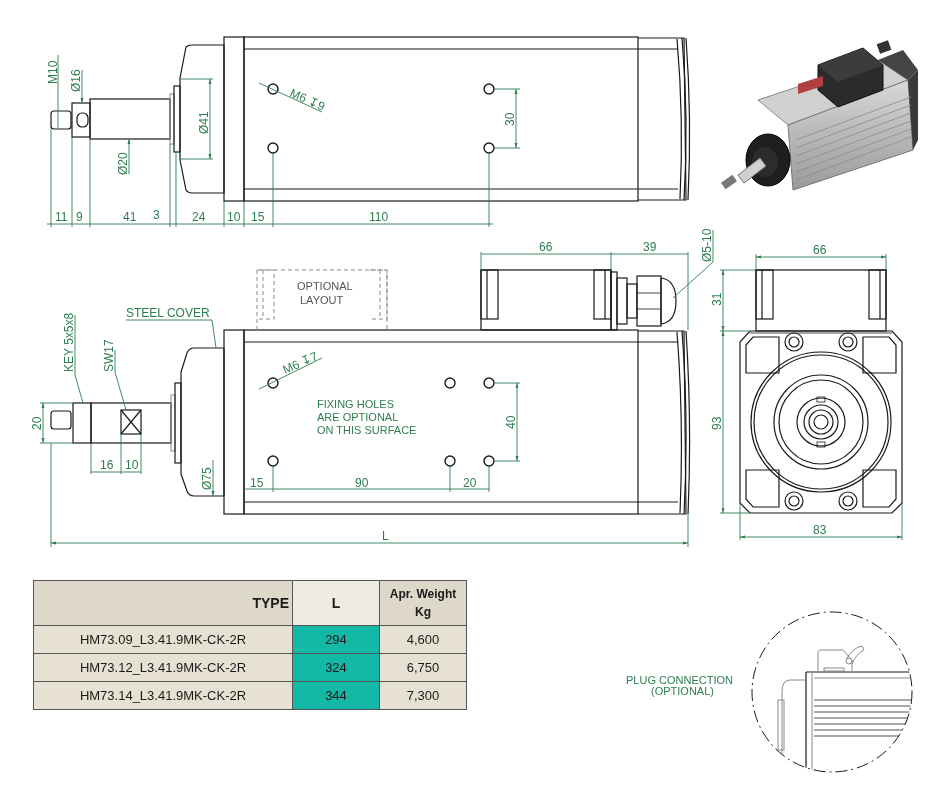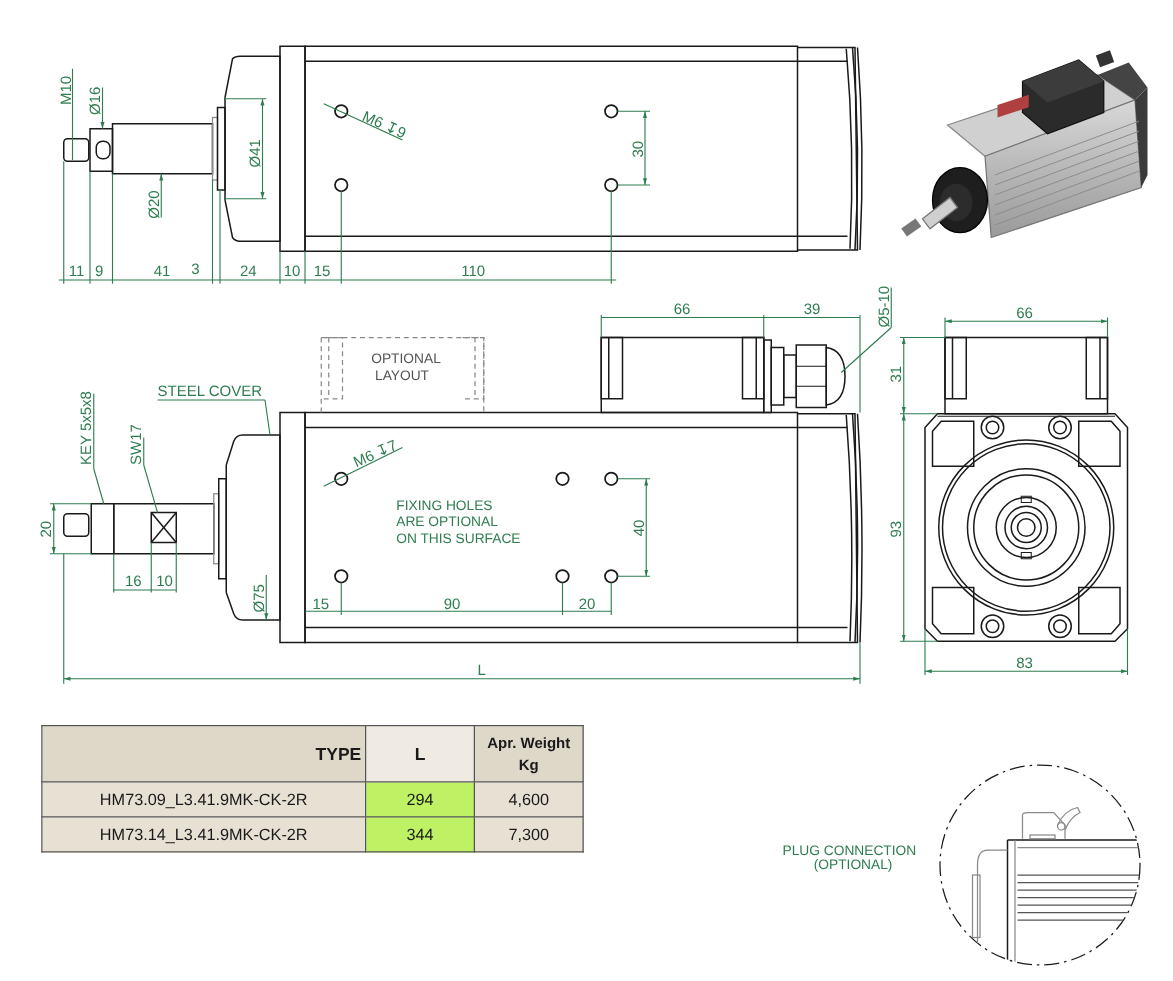--- a/index.html
+++ b/index.html
@@ -14,21 +14,21 @@
   .note { fill: #2e7d4f; font-family: "Liberation Sans", sans-serif; font-size: 11px; }
   .gnote { fill: #555555; font-family: "Liberation Sans", sans-serif; font-size: 11px; }
   .hole { stroke: #1a1a1a; stroke-width: 1.4; fill: #ffffff; }
 
   #spec-table { position: absolute; left: 33px; top: 580px; border-collapse: collapse; font-family: "Liberation Sans", sans-serif; font-size: 13px; color: #1a1a1a; }
   #spec-table th, #spec-table td { border: 1px solid #555; padding: 0 3px; height: 27px; }
   #spec-table th { background: #ddd8c8; font-weight: bold; }
   #spec-table td { background: #e6e1d3; }
   #spec-table .col-type { width: 252px; text-align: center; }
   #spec-table th.col-type { text-align: right; font-size: 14px; height: 44px; }
-  #spec-table .col-l { width: 80px; text-align: center; background: #bef264; }
+  #spec-table .col-l { width: 80px; text-align: center; background: #14b8a6; }
   #spec-table th.col-l { background: #efebe2; font-size: 14px; }
   #spec-table .col-w { width: 80px; text-align: center; }
   #spec-table th.col-w { font-size: 12px; line-height: 18px; }
 </style>
 </head>
 <body>
 
 <svg id="drawing" viewBox="0 0 938 785" xmlns="http://www.w3.org/2000/svg">
   <defs>
     <marker id="arr" viewBox="0 0 10 10" refX="10" refY="5" markerWidth="6" markerHeight="6" orient="auto-start-reverse">
@@ -348,18 +348,23 @@
       </th>
     </tr>
   </thead>
   <tbody>
     <tr>
       <td class="col-type">HM73.09_L3.41.9MK-CK-2R</td>
       <td class="col-l">294</td>
       <td class="col-w">4,600</td>
     </tr>
     <tr>
+      <td class="col-type">HM73.12_L3.41.9MK-CK-2R</td>
+      <td class="col-l">324</td>
+      <td class="col-w">6,750</td>
+    </tr>
+    <tr>
       <td class="col-type">HM73.14_L3.41.9MK-CK-2R</td>
       <td class="col-l">344</td>
       <td class="col-w">7,300</td>
     </tr>
   </tbody>
 </table>
 
 </body></html>

